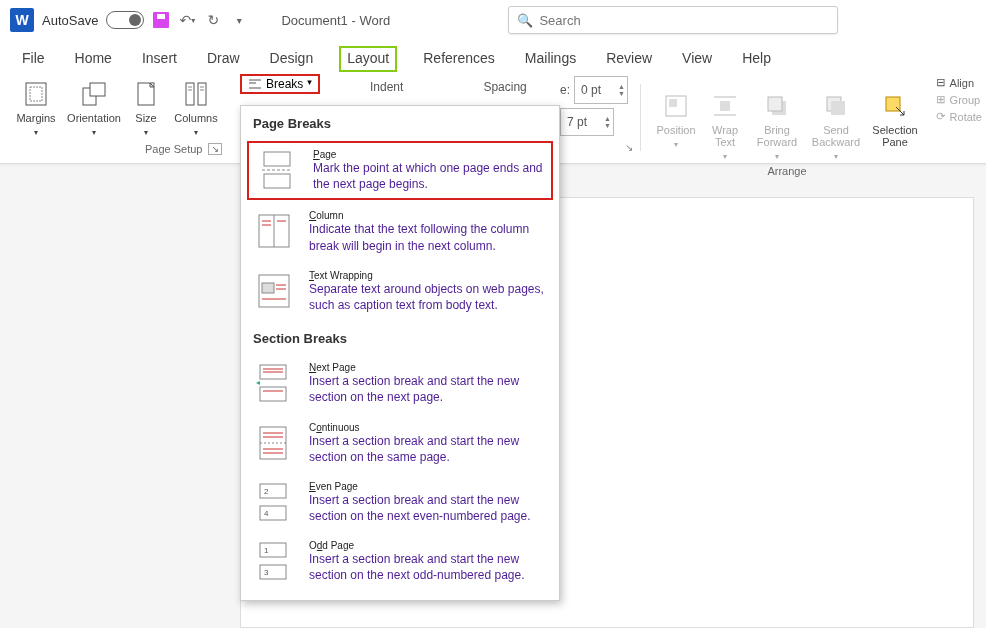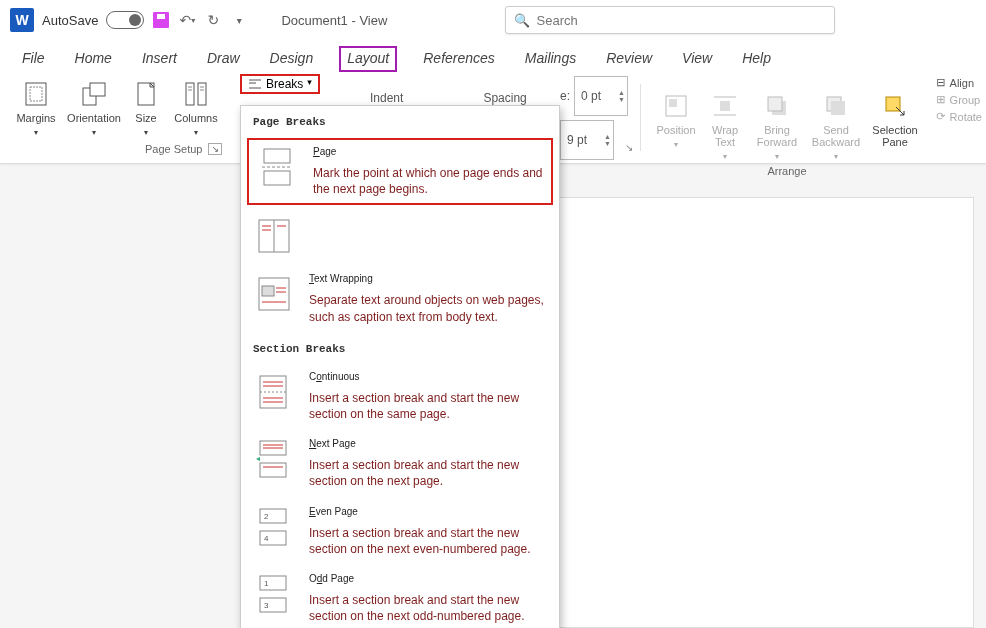--- a/index.html
+++ b/index.html
@@ -10,74 +10,74 @@
 .autosave-label { font-size: 13px; color: #333; }
 .autosave-toggle { width: 38px; height: 18px; border: 1px solid #666; border-radius: 10px; position: relative; display: inline-block; }
 .autosave-toggle::after { content: ""; position: absolute; width: 12px; height: 12px; border-radius: 50%; background: #666; top: 2px; right: 2px; }
 .qat-icon { width: 18px; height: 18px; display: flex; align-items: center; justify-content: center; color: #666; font-size: 14px; cursor: pointer; }
 .save-ico { width: 16px; height: 16px; background: #d946ef; border-radius: 1px; position: relative; }
 .save-ico::after { content:""; position:absolute; width:8px; height:5px; background:#fff; top:2px; left:4px; }
 .doc-title { margin-left: 25px; font-size: 13px; color: #555; }
 .search-box { margin-left: 110px; width: 330px; height: 28px; border: 1px solid #ccc; border-radius: 3px; display: flex; align-items: center; padding: 0 8px; gap: 6px; color: #666; font-size: 13px; box-shadow: 0 1px 2px rgba(0,0,0,0.08); background:#fff; }
 .search-box input { border: none; outline: none; flex: 1; font-size: 13px; }
 
-.tabs { display: flex; gap: 22px; padding: 6px 24px 0 18px; background: #fff; font-size: 14px; font-style: italic; }
+.tabs { display: flex; gap: 22px; padding: 6px 24px 0 18px; background: #fff; font-size: 14px; }
 .tab { padding: 4px 4px 6px 4px; color: #444; cursor: pointer; }
-.tab.active { border: 2px solid #a21caf; background: #fff; padding: 2px 6px 4px 6px; }
+.tab.active { border: 2px solid #84cc16; background: #fff; padding: 2px 6px 4px 6px; }
 
 .ribbon { display: flex; background: #fff; border-bottom: 1px solid #ddd; height: 92px; position: relative; box-shadow: 0 1px 2px rgba(0,0,0,0.06);}
 .group { display: flex; flex-direction: column; align-items: flex-end; padding: 4px 8px; }
 .group-items { display:flex; gap: 2px; }
 .vbtn { display: flex; flex-direction: column; align-items: center; justify-content: flex-start; width: 56px; font-size: 11px; color: #444; text-align:center; padding-top:4px; gap:4px; cursor:pointer;}
 .vbtn .ico { width: 32px; height: 28px; display: flex; align-items: center; justify-content: center; }
 .group-label { font-size: 11px; color: #666; margin-top: auto; padding-bottom:4px; display:flex; align-items:center; gap:6px;}
 .sep { width: 1px; background: #e1e1e1; margin: 6px 0; }
 .disabled { color: #aaa; }
 
 .breaks-btn { position: absolute; left: 240px; top: 2px; display:flex; align-items:flex-start; gap:4px; border:2px solid #d7201b; padding:1px 6px; font-size:12px; cursor:pointer;}
 
-.ind-spc { position:absolute; left:370px; top:19px; font-size:12px; color:#555; display:flex; gap:80px;}
+.ind-spc { position:absolute; left:370px; top:8px; font-size:12px; color:#555; display:flex; gap:80px;}
 .spacing-inputs { position:absolute; left:560px; top:4px; display:flex; flex-direction:column; gap:4px; }
 .sp-row { display:flex; align-items:center; gap:4px; font-size:12px; color:#555;}
-.sp-input { width:54px; height:40px; border:1px solid #bbb; display:flex; align-items:center; justify-content:space-between; padding:0 2px 0 6px; background:#fff;}
+.sp-input { width:54px; height:28px; border:1px solid #bbb; display:flex; align-items:center; justify-content:space-between; padding:0 2px 0 6px; background:#fff;}
 .spinner { display:flex; flex-direction:column; font-size:7px; line-height:7px; color:#777; cursor:pointer;}
 .para-dl { position:absolute; left:625px; top:70px; font-size:10px; color:#888; }
 
 .arrange-group { position:absolute; left:645px; top:12px; bottom:0; display:flex; flex-direction:column;}
 .arrange-items { display:flex; gap:2px; padding:4px 6px;}
 .arr-label { font-size:11px; color:#666; text-align:center; padding-bottom:4px;}
 .side-opts { position:absolute; right:4px; top:4px; display:flex; flex-direction:column; gap:4px; font-size:11px; color:#555;}
 .side-opts div { display:flex; align-items:center; gap:4px;}
 
 .dropdown { position: absolute; left: 240px; top: 105px; width: 320px; background: #fff; border: 1px solid #ccc; box-shadow: 2px 3px 8px rgba(0,0,0,0.25); z-index: 50; padding-bottom: 8px;}
-.dd-header { font-weight: 600; font-size: 11px; padding: 10px 12px 8px 12px; color: #333; font-family: Liberation Mono, monospace; }
+.dd-header { font-weight: 600; font-size: 13px; padding: 10px 12px 8px 12px; color: #333; }
 .dd-item { display: flex; gap: 14px; padding: 8px 12px; cursor:pointer; }
 .dd-item.highlight { border: 2.5px solid #d7201b; margin: 2px 6px; padding: 6px 8px; }
 .dd-icon { width: 42px; height: 42px; flex-shrink: 0; display:flex; align-items:center; justify-content:center; }
 .dd-text .title { font-size: 10px; color: #222; }
 .dd-text .title u { text-decoration: underline; }
-.dd-text .desc { font-size: 12px; color: #7f1d1d; margin-top:8px; line-height:1.35;}
+.dd-text .desc { font-size: 12px; color: #4c1d95; margin-top:0; line-height:1.35;}
 
 .page-area { position:absolute; left:240px; top:197px; right:12px; bottom:0; background:#fff; border:1px solid #ddd; z-index:1; padding:70px 30px; font-size:15px; color:#333;}
 .chap-title { color:#1e6fb8; font-size:22px; margin-bottom:40px;}
 </style>
 </head>
 <body>
 
 <div class="titlebar">
   <div class="word-logo">W</div>
   <span class="autosave-label">AutoSave</span>
   <span class="autosave-toggle"></span>
   <span class="qat-icon">
       <span class="save-ico"></span>
     </span>
   <span class="qat-icon">↶<span style="font-size:8px">▾</span></span>
   <span class="qat-icon">↻</span>
   <span class="qat-icon" style="font-size:10px">▾</span>
-  <span class="doc-title">Document1 - View</span>
+  <span class="doc-title">Document1 - Word</span>
   <div class="search-box">
     <span>🔍</span>
     <input placeholder="Search" style="">
   </div>
 </div>
 
 <div class="tabs">
   <div class="tab">File</div>
   <div class="tab">Home</div>
   <div class="tab">Insert</div>
@@ -166,21 +166,21 @@
       <div class="sp-input">
         <span>0 pt</span>
         <span class="spinner">
             <span>▲</span>
             <span>▼</span>
           </span>
       </div>
     </div>
     <div class="sp-row">
       <div class="sp-input">
-        <span>9 pt</span>
+        <span>7 pt</span>
         <span class="spinner">
             <span>▲</span>
             <span>▼</span>
           </span>
       </div>
     </div>
   </div>
   <span class="para-dl">↘</span>
 
   <div class="sep" style="position:absolute;left:640px;top:6px;bottom:6px"></div>
@@ -282,39 +282,60 @@
   <div class="dd-item">
     <span class="dd-icon">
         <svg width="40" height="40">
           <rect x="5" y="4" width="30" height="32" fill="#fff" stroke="#888"></rect>
           <line x1="20" y1="4" x2="20" y2="36" stroke="#888"></line>
           <line x1="8" y1="10" x2="17" y2="10" stroke="#c33"></line>
           <line x1="8" y1="14" x2="17" y2="14" stroke="#c33"></line>
           <line x1="23" y1="10" x2="32" y2="10" stroke="#c33"></line>
         </svg>
       </span>
+    <div class="dd-text">
+      <div class="title"><u>C</u>olumn</div>
+      <div class="desc">Indicate that the text following the column break will begin in the next column.</div>
+    </div>
   </div>
 
   <div class="dd-item">
     <span class="dd-icon">
         <svg width="40" height="40">
           <rect x="5" y="4" width="30" height="32" fill="#fff" stroke="#888"></rect>
           <rect x="8" y="12" width="12" height="10" fill="#ddd" stroke="#888"></rect>
           <line x1="22" y1="14" x2="32" y2="14" stroke="#c33"></line>
           <line x1="22" y1="18" x2="32" y2="18" stroke="#c33"></line>
           <line x1="8" y1="28" x2="32" y2="28" stroke="#c33"></line>
         </svg>
       </span>
     <div class="dd-text">
       <div class="title"><u>T</u>ext Wrapping</div>
       <div class="desc">Separate text around objects on web pages, such as caption text from body text.</div>
     </div>
   </div>
 
   <div class="dd-header">Section Breaks</div>
+
+  <div class="dd-item">
+    <span class="dd-icon">
+        <svg width="40" height="40">
+          <rect x="6" y="2" width="26" height="14" fill="#fff" stroke="#888"></rect>
+          <line x1="9" y1="6" x2="29" y2="6" stroke="#c33"></line>
+          <line x1="9" y1="9" x2="29" y2="9" stroke="#c33"></line>
+          <rect x="6" y="24" width="26" height="14" fill="#fff" stroke="#888"></rect>
+          <line x1="9" y1="28" x2="29" y2="28" stroke="#c33"></line>
+          <path d="M2 20 L6 18 L6 22 Z" fill="#3a7"></path>
+        </svg>
+      </span>
+    <div class="dd-text">
+      <div class="title"><u>N</u>ext Page</div>
+      <div class="desc">Insert a section break and start the new section on the next page.</div>
+    </div>
+  </div>
 
   <div class="dd-item">
     <span class="dd-icon">
         <svg width="40" height="40">
           <rect x="6" y="4" width="26" height="32" fill="#fff" stroke="#888"></rect>
           <line x1="9" y1="10" x2="29" y2="10" stroke="#c33"></line>
           <line x1="9" y1="14" x2="29" y2="14" stroke="#c33"></line>
           <line x1="6" y1="20" x2="32" y2="20" stroke="#888" stroke-dasharray="2,2"></line>
           <line x1="9" y1="26" x2="29" y2="26" stroke="#c33"></line>
           <line x1="9" y1="30" x2="29" y2="30" stroke="#c33"></line>
@@ -323,37 +344,20 @@
     <div class="dd-text">
       <div class="title">C<u>o</u>ntinuous</div>
       <div class="desc">Insert a section break and start the new section on the same page.</div>
     </div>
   </div>
 
   <div class="dd-item">
     <span class="dd-icon">
         <svg width="40" height="40">
           <rect x="6" y="2" width="26" height="14" fill="#fff" stroke="#888"></rect>
-          <line x1="9" y1="6" x2="29" y2="6" stroke="#c33"></line>
-          <line x1="9" y1="9" x2="29" y2="9" stroke="#c33"></line>
-          <rect x="6" y="24" width="26" height="14" fill="#fff" stroke="#888"></rect>
-          <line x1="9" y1="28" x2="29" y2="28" stroke="#c33"></line>
-          <path d="M2 20 L6 18 L6 22 Z" fill="#3a7"></path>
-        </svg>
-      </span>
-    <div class="dd-text">
-      <div class="title"><u>N</u>ext Page</div>
-      <div class="desc">Insert a section break and start the new section on the next page.</div>
-    </div>
-  </div>
-
-  <div class="dd-item">
-    <span class="dd-icon">
-        <svg width="40" height="40">
-          <rect x="6" y="2" width="26" height="14" fill="#fff" stroke="#888"></rect>
           <text x="10" y="12" font-size="8" fill="#555">2</text>
           <rect x="6" y="24" width="26" height="14" fill="#fff" stroke="#888"></rect>
           <text x="10" y="34" font-size="8" fill="#555">4</text>
         </svg>
       </span>
     <div class="dd-text">
       <div class="title"><u>E</u>ven Page</div>
       <div class="desc">Insert a section break and start the new section on the next even-numbered page.</div>
     </div>
   </div>

